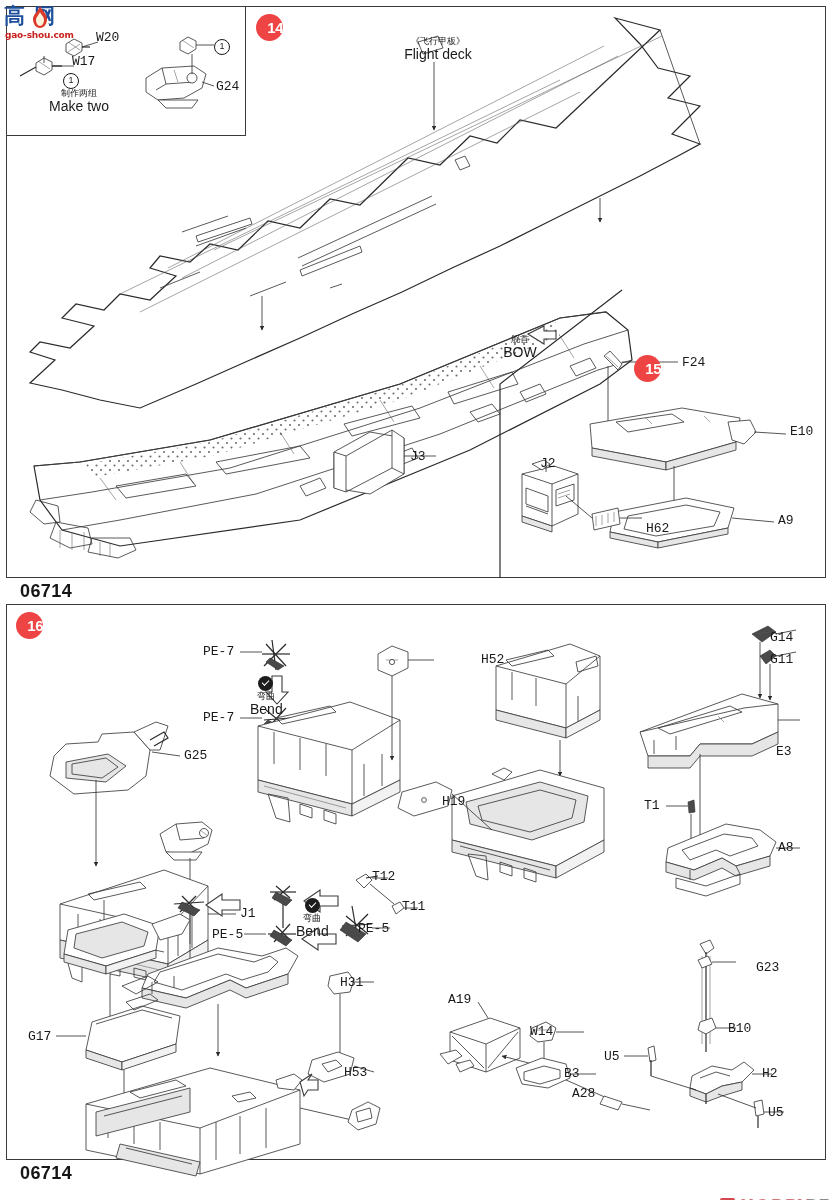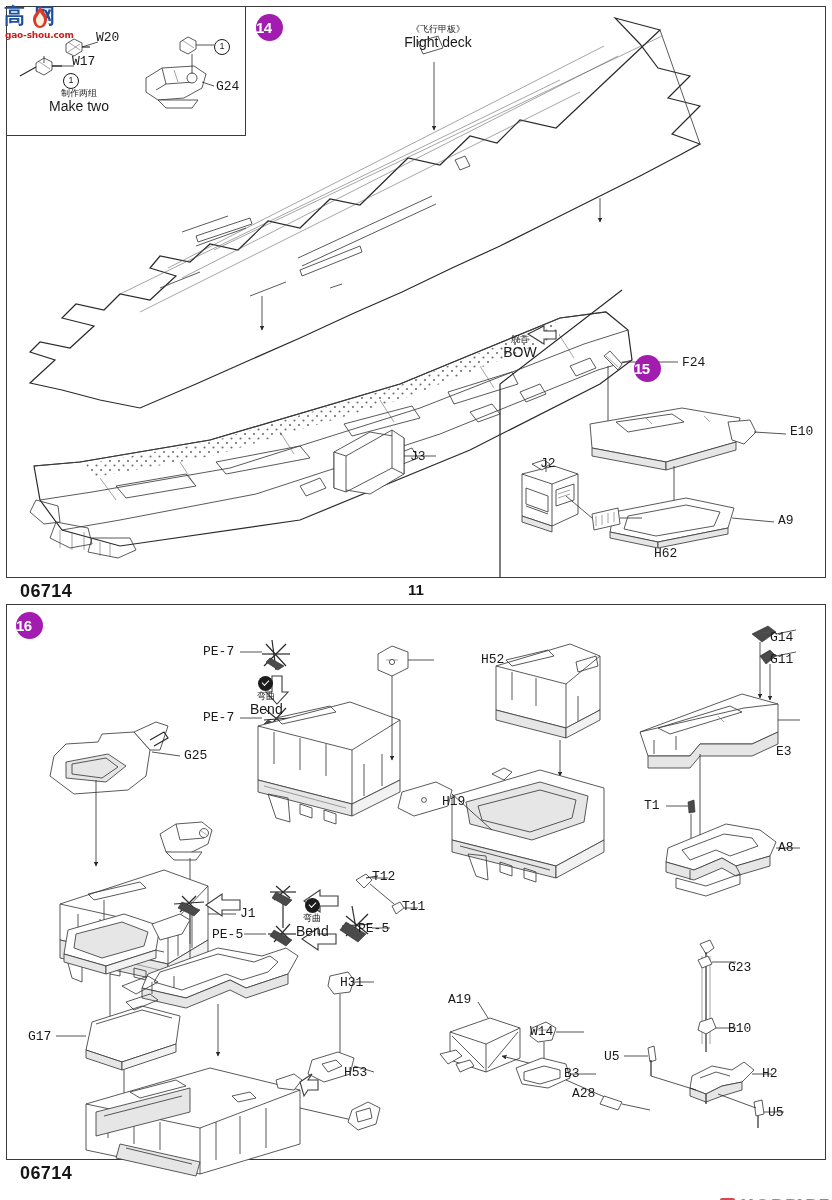--- a/index.html
+++ b/index.html
@@ -56,26 +56,26 @@
     font-size: 15px;
     font-weight: bold;
     color: #161616;
   }
 
   
   .step-badge {
     position: absolute;
     width: 27px; height: 27px;
     border-radius: 50%;
-    background: #a21caf;
+    background: #ef4444;
     color: #fff;
     font-size: 15px;
     font-weight: bold;
     line-height: 27px;
-    text-align: left;
+    text-align: right;
     letter-spacing: -0.5px;
   }
   #badge-14 { left: 256px; top: 14px; }
   #badge-15 { left: 634px; top: 355px; }
   #badge-16 { left: 16px; top: 612px; }
 
   
   #inset-14 {
     position: absolute;
     left: 6px; top: 6px;
@@ -383,21 +383,21 @@
     <div class="wm-chars">高  网</div>
     <svg class="wm-flame" viewBox="0 0 22 24">
       <path d="M11,1 C13,6 18,8 18,14 C18,19 15,23 11,23 C7,23 4,19 4,14 C4,9 9,7 11,1 z" fill="#d93a2b"></path>
       <path d="M11,7 C12,10 15,11 15,15 C15,18 13,21 11,21 C9,21 7,18 7,15 C7,12 10,10 11,7 z" fill="#fdf3dc"></path>
     </svg>
     <div class="wm-url">gao-shou.com</div>
   </div>
 
   <div class="step-badge" id="badge-14">14</div>
 
-  <div class="anno" id="anno-flightdeck" style="left:386px; top:24px; width:104px;text-align:center;">
+  <div class="anno" id="anno-flightdeck" style="left:386px; top:36px; width:104px;text-align:center;">
     <span class="cn">《飞行甲板》</span>
     <span class="en">Flight deck</span>
   </div>
 
   <div class="anno" id="anno-bow" style="left:492px; top:334px; width:56px;">
     <span class="cn">舰首</span>
     <span class="en">BOW</span>
   </div>
 
   <div class="part-label" id="lbl-j3" style="left:410px; top:449px;">J3</div>
@@ -454,25 +454,24 @@
       <path class="ln-t" d="M118,176 L118,186"></path>
     </g>
     <path class="leader" d="M124,182 L146,182"></path>
   </svg>
 
   <div class="step-badge" id="badge-15">15</div>
   <div class="part-label" style="left:682px; top:355px;">F24</div>
   <div class="part-label" style="left:790px; top:424px;">E10</div>
   <div class="part-label" style="left:778px; top:513px;">A9</div>
   <div class="part-label" style="left:540px; top:456px;">J2</div>
-  <div class="part-label" style="left:646px; top:546px;margin-left:8px;">H62</div>
+  <div class="part-label" style="left:646px; top:521px;">H62</div>
 
   <div class="footer-row" id="footer-top">
     <div class="footer-kit">06714</div>
-    <div class="footer-page">11</div>
   </div>
 
   <div class="sheet" id="sheet-bottom"></div>
   <div class="step-badge" id="badge-16">16</div>
 
   <svg class="art" id="art-16" width="832" height="560" style="left:0; top:604px;">
 
     <g>
       <path class="fillw" d="M54,152 L66,140 L98,138 L102,130 L134,128 L150,146 L146,172 L128,186 L74,190 L50,172 z"></path>
       <path class="fillgg" d="M66,158 L108,150 L126,162 L106,178 L66,174 z"></path>
@@ -822,21 +821,21 @@
   <div class="part-label" style="left:402px; top:899px;">T11</div>
   <div class="part-label" style="left:212px; top:927px;">PE-5</div>
   <div class="part-label" style="left:358px; top:921px;">PE-5</div>
   <div class="part-label" style="left:28px; top:1029px;">G17</div>
   <div class="part-label" style="left:340px; top:975px;">H31</div>
   <div class="part-label" style="left:344px; top:1065px;">H53</div>
   <div class="part-label" style="left:448px; top:992px;">A19</div>
   <div class="part-label" style="left:530px; top:1024px;">W14</div>
   <div class="part-label" style="left:564px; top:1066px;">B3</div>
   <div class="part-label" style="left:572px; top:1086px;">A28</div>
-  <div class="part-label" style="left:728px; top:960px;">G23</div>
+  <div class="part-label" style="left:756px; top:960px;">G23</div>
   <div class="part-label" style="left:728px; top:1021px;">B10</div>
   <div class="part-label" style="left:604px; top:1049px;">U5</div>
   <div class="part-label" style="left:768px; top:1105px;">U5</div>
   <div class="part-label" style="left:762px; top:1066px;">H2</div>
 
   <div class="bend-dot" style="left:258px; top:676px;"></div>
   <div class="anno" style="left:250px; top:691px; width:32px;">
     <span class="cn">弯曲</span>
     <span class="en">Bend</span>
   </div>

